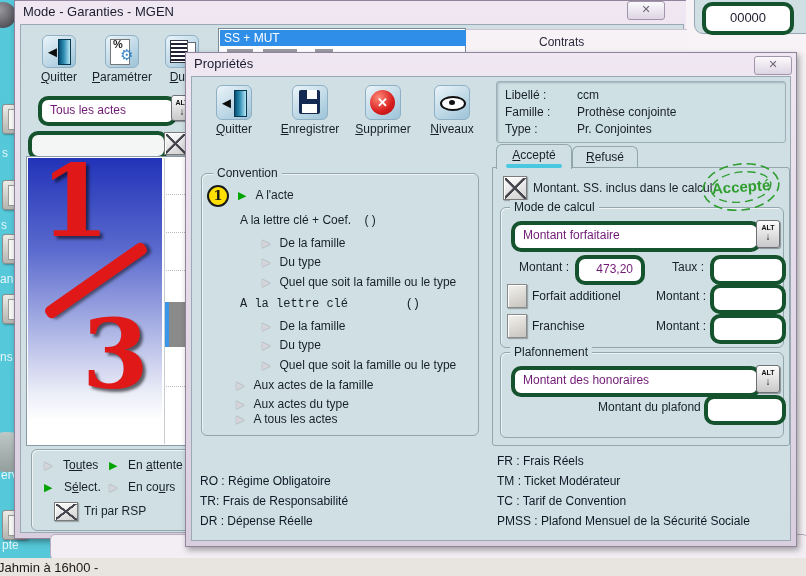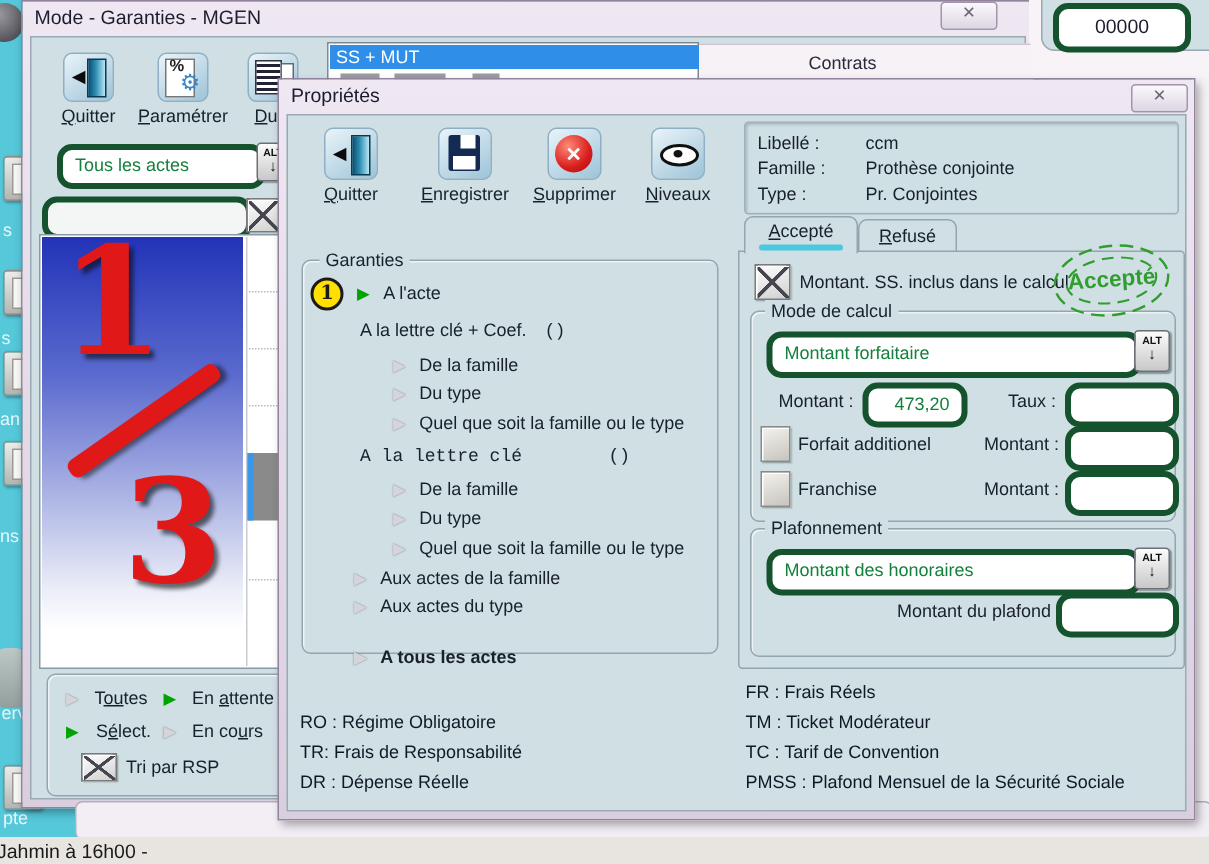--- a/index.html
+++ b/index.html
@@ -12,21 +12,21 @@
     border:1px solid #90839b;box-shadow:2px 3px 6px rgba(0,0,0,.35);}
   .titlebar{height:21px;line-height:21px;padding:0 8px;font-size:13px;color:#1c1c2e;}
   .client{position:absolute;left:5px;right:5px;top:23px;bottom:5px;
     background:#cfdfe3;border:1px solid #9aa9b3;}
   .closebtn{position:absolute;width:36px;height:17px;
     background:linear-gradient(#fbf9fc,#ddd5e3);border:1px solid #a095ab;
     border-radius:3px;color:#6d6575;text-align:center;font-size:11px;line-height:15px;cursor:default;}
   
   .field{position:absolute;background:#fff;border:4px solid #14532d;border-radius:10px;}
   .ftext{font-size:12px;line-height:21px;padding:0 8px;white-space:nowrap;overflow:hidden;}
-  .navy{color:#15803d;}
+  .navy{color:#701a75;}
   .lbl{position:absolute;font-size:12px;color:#18202a;white-space:nowrap;}
   .altbtn{position:absolute;background:linear-gradient(#fcfcfc,#c8c8c8);
     border:1px solid #6f6f77;border-radius:3px;text-align:center;color:#111;
     box-shadow:1px 1px 1px rgba(0,0,0,.35);}
   .altbtn .a{display:block;font-size:7px;line-height:8px;margin-top:3px;font-weight:bold;letter-spacing:0;}
   .altbtn .d{display:block;font-size:10px;line-height:9px;}
   .cbx{position:absolute;border:1px solid #7a7a7a;
     background-image:
       linear-gradient(to top right, transparent 45%, #46464e 46%, #46464e 53%, transparent 54%),
       linear-gradient(to bottom right, transparent 45%, #46464e 46%, #46464e 53%, transparent 54%),
@@ -319,23 +319,23 @@
         <div class="trow" style="left:38px;top:39px;"><span>A la lettre clé + Coef.    ( )</span></div>
         <div class="trow" style="left:60px;top:62px;"><span class="arrow-gray">▶</span><span>De la famille</span></div>
         <div class="trow" style="left:60px;top:81px;"><span class="arrow-gray">▶</span><span>Du type</span></div>
         <div class="trow" style="left:60px;top:101px;"><span class="arrow-gray">▶</span><span>Quel que soit la famille ou le type</span></div>
         <div class="trow" style="left:38px;top:123px;font-family:Liberation Mono, monospace;"><span>A la lettre clé        ()</span></div>
         <div class="trow" style="left:60px;top:145px;"><span class="arrow-gray">▶</span><span>De la famille</span></div>
         <div class="trow" style="left:60px;top:164px;"><span class="arrow-gray">▶</span><span>Du type</span></div>
         <div class="trow" style="left:60px;top:184px;"><span class="arrow-gray">▶</span><span>Quel que soit la famille ou le type</span></div>
         <div class="trow" style="left:34px;top:204px;"><span class="arrow-gray">▶</span><span>Aux actes de la famille</span></div>
         <div class="trow" style="left:34px;top:223px;"><span class="arrow-gray">▶</span><span>Aux actes du type</span></div>
-        <div class="trow" style="left:34px;top:257px;font-weight:bold;"><span class="arrow-gray">▶</span><span>A tous les actes</span></div>
-      </div>
-      <span class="glegend" style="left:21px;top:89px;">Garanties</span>
+        <div class="trow" style="left:34px;top:238px;"><span class="arrow-gray">▶</span><span>A tous les actes</span></div>
+      </div>
+      <span class="glegend" style="left:21px;top:89px;">Convention</span>
 
       <div class="legrow" style="left:8px;top:397px;">RO : Régime Obligatoire</div>
       <div class="legrow" style="left:8px;top:417px;">TR: Frais de Responsabilité</div>
       <div class="legrow" style="left:8px;top:437px;">DR : Dépense Réelle</div>
       <div class="legrow" style="left:305px;top:377px;">FR : Frais Réels</div>
       <div class="legrow" style="left:305px;top:397px;">TM : Ticket Modérateur</div>
       <div class="legrow" style="left:305px;top:417px;">TC : Tarif de Convention</div>
       <div class="legrow" style="left:305px;top:437px;">PMSS : Plafond Mensuel de la Sécurité Sociale</div>
     </div>
   </div>

